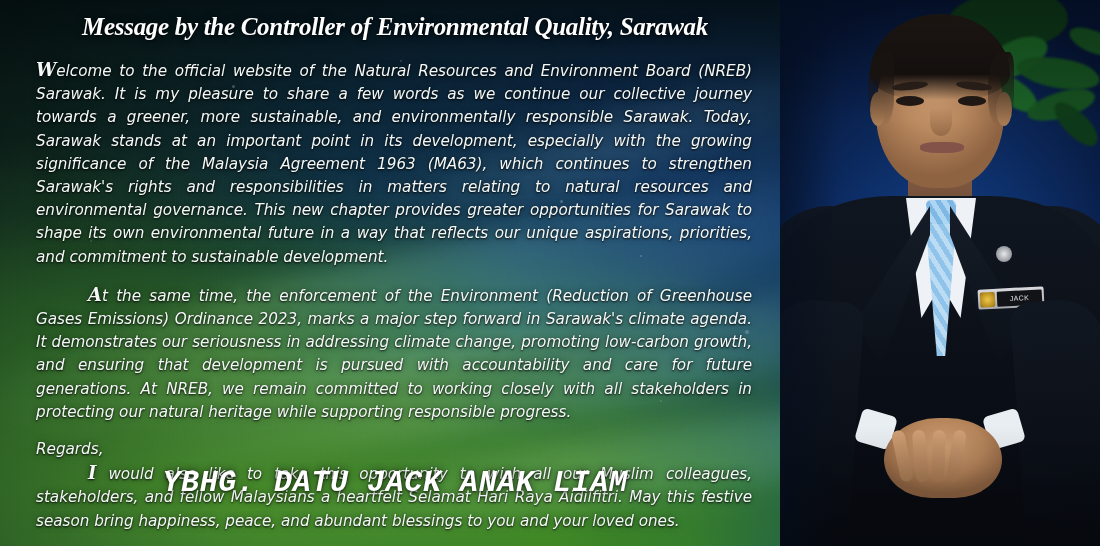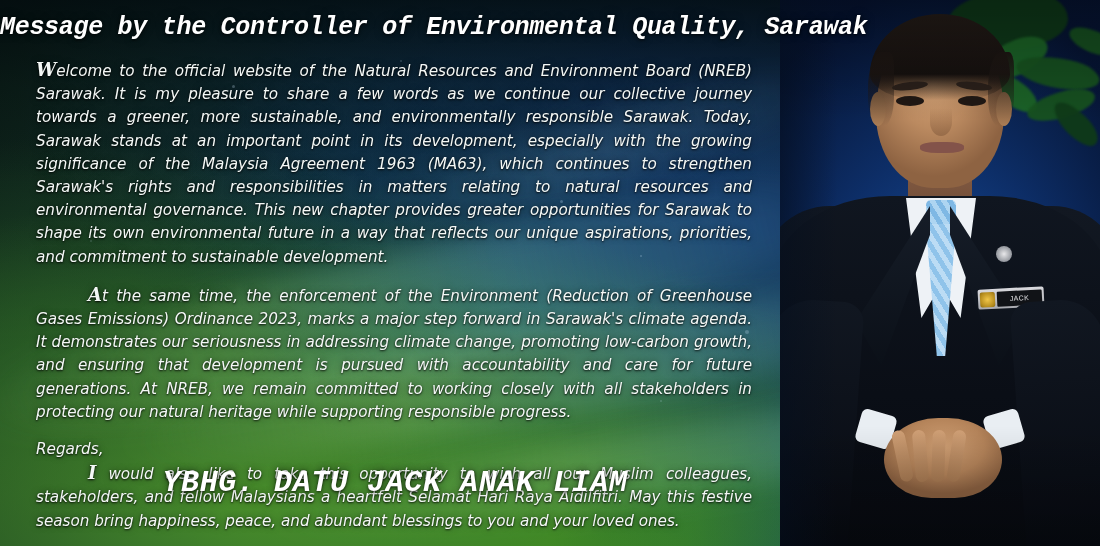--- a/index.html
+++ b/index.html
@@ -277,21 +277,21 @@
     height: 546px;
     padding: 0;
     box-sizing: border-box;
   }
   .title {
     position: absolute;
     left: 0; top: 13px;
     width: 790px;
     text-align: center;
     color: #ffffff;
-    font-family: Liberation Mono, monospace;
+    font-family: Liberation Serif, serif;
     font-style: italic;
     font-weight: bold;
     font-size: 25px;
     letter-spacing: -0.3px;
     text-shadow: 0 1px 3px rgba(0,0,0,0.75), 0 0 10px rgba(0,0,0,0.45);
     white-space: nowrap;
   }
   .body-block {
     position: absolute;
     left: 36px; top: 58px;

